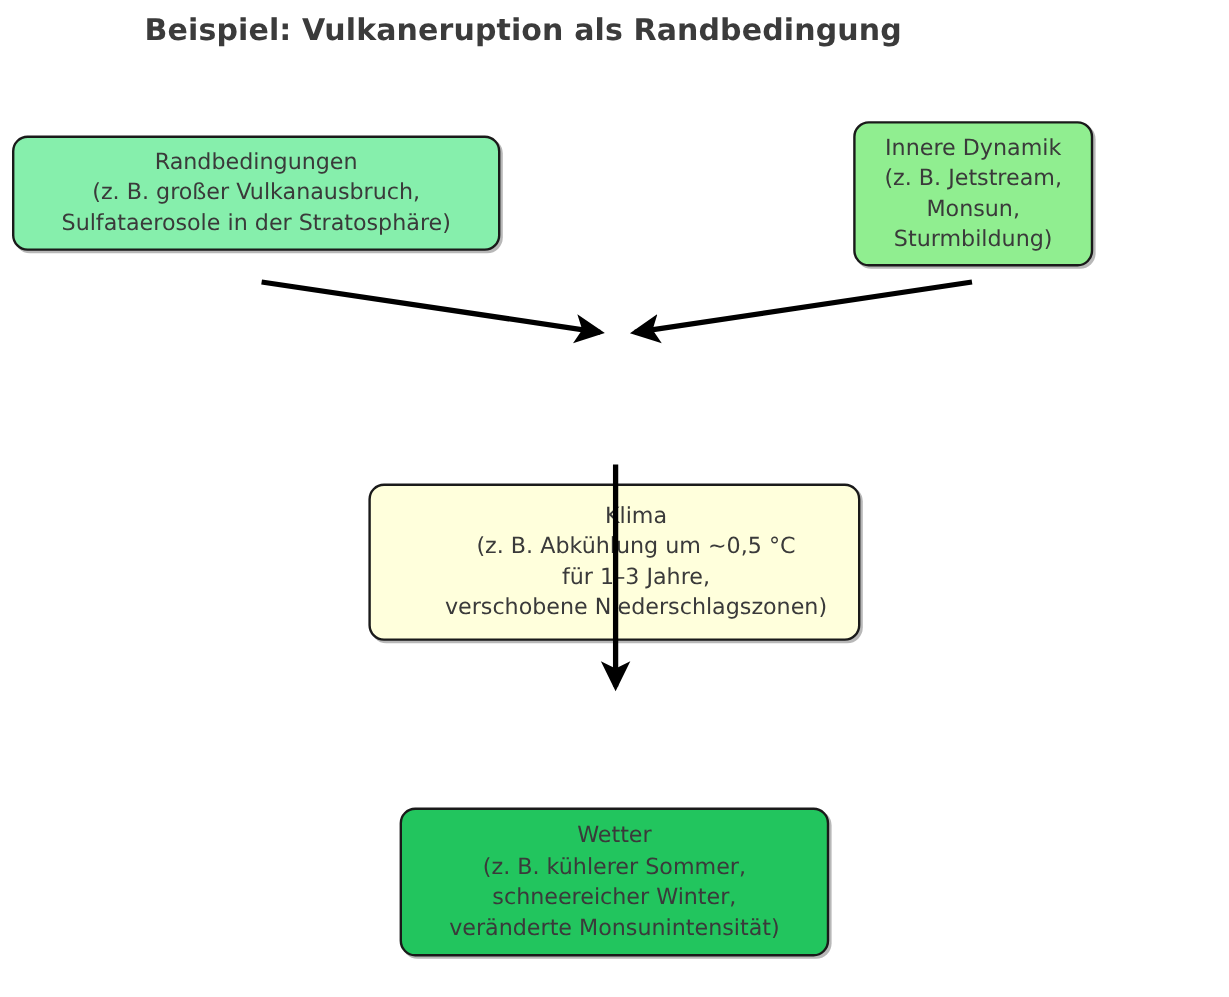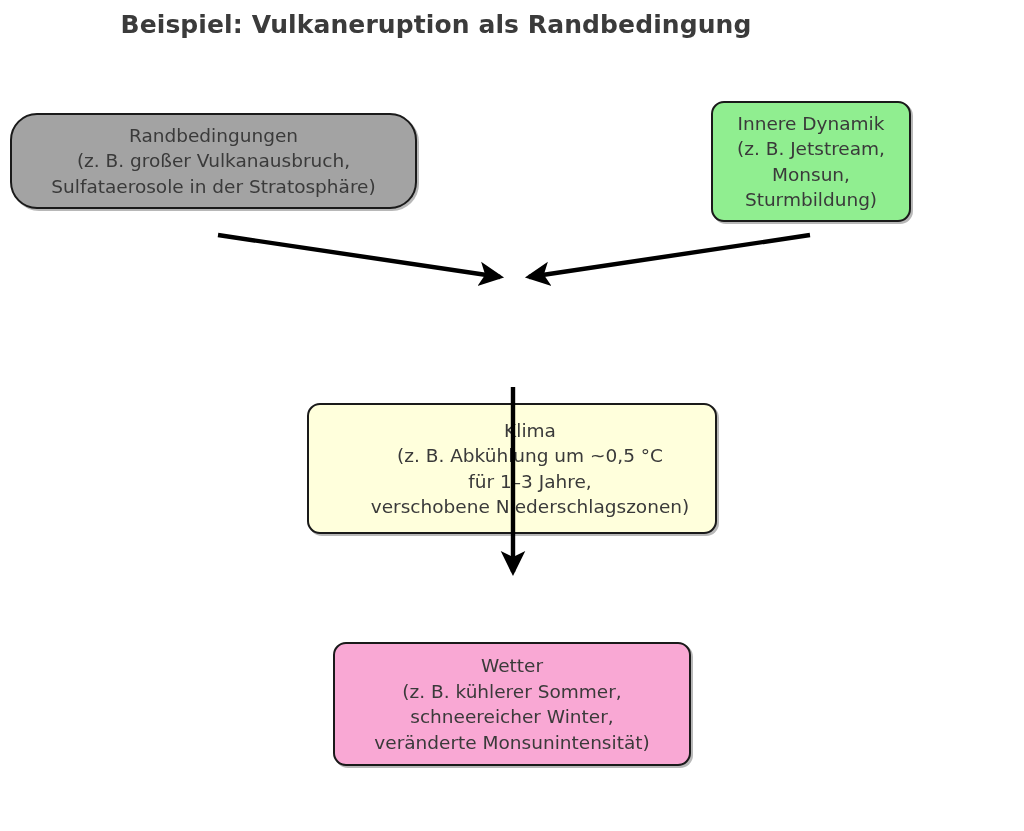--- a/index.html
+++ b/index.html
@@ -113,41 +113,41 @@
 
     <g>
       <line x1="218" y1="235" x2="500" y2="277" stroke="#000000" stroke-width="4.4" stroke-linecap="butt" marker-end="url(#head-black)"></line>
     </g>
 
     <g>
       <line x1="810" y1="235" x2="529" y2="277" stroke="#000000" stroke-width="4.4" stroke-linecap="butt" marker-end="url(#head-black)"></line>
     </g>
   </svg>
 
-  <div class="node" id="node-randbedingungen" style="background-color: #a3a3a3; border-radius: 27px;">
+  <div class="node" id="node-randbedingungen" style="background-color: #86efac;">
     <span class="node-label">Randbedingungen
 (z. B. großer Vulkanausbruch,
 Sulfataerosole in der Stratosphäre)</span>
   </div>
 
   <div class="node" id="node-innere-dynamik" style="background-color: rgb(144, 238, 144);">
     <span class="node-label">Innere Dynamik
 (z. B. Jetstream,
 Monsun,
 Sturmbildung)</span>
   </div>
 
   <div class="node" id="node-klima" style="background-color: rgb(255, 255, 220);">
     <span class="node-label">Klima
 (z. B. Abkühlung um ~0,5 °C
 für 1–3 Jahre,
 verschobene Niederschlagszonen)</span>
   </div>
 
-  <div class="node" id="node-wetter" style="background-color: #f9a8d4;">
+  <div class="node" id="node-wetter" style="background-color: #22c55e; margin-top: 31px;">
     <span class="node-label">Wetter
 (z. B. kühlerer Sommer,
 schneereicher Winter,
 veränderte Monsunintensität)</span>
   </div>
 
   <svg class="arrow-layer over" viewBox="0 0 1024 831" width="1024" height="831">
     <defs>
       <marker id="head-black-v" viewBox="0 0 12 12" refX="9.2" refY="6" markerWidth="6.2" markerHeight="6.2" orient="auto-start-reverse">
         <path d="M 0 0.6 L 11 6 L 0 11.4 L 2.6 6 Z" fill="#000000"></path>

